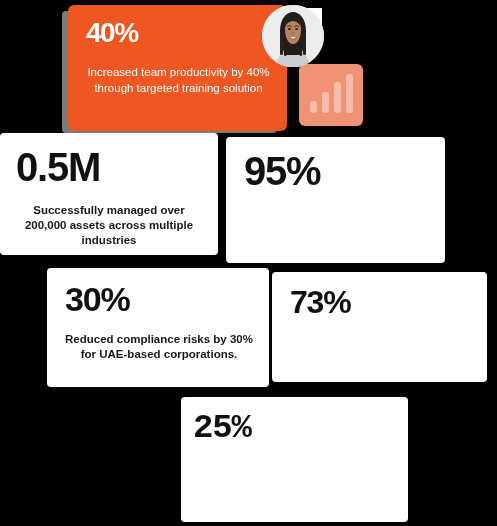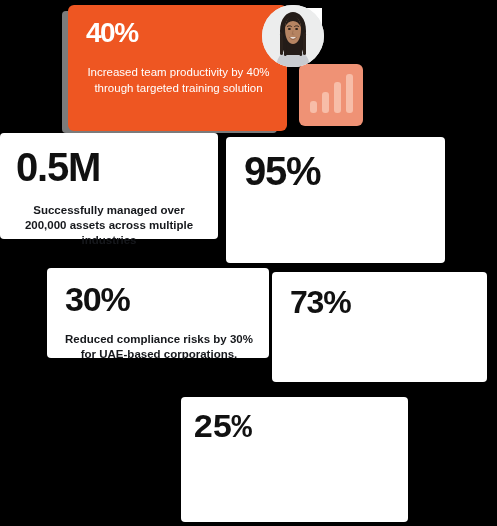--- a/index.html
+++ b/index.html
@@ -103,23 +103,23 @@
     padding-bottom:13px;
     gap:5px;
   }
   .chart-tile .bar {
     width:7px;
     background:#f7bda8;
     border-radius:3px;
   }
 
   
-  #card-05m   { left:0px;   top:133px; width:218px; height:106px; z-index:5; }
+  #card-05m   { left:0px;   top:133px; width:218px; height:122px; z-index:5; }
   #card-95    { left:226px; top:137px; width:219px; height:126px; z-index:5; }
-  #card-30    { left:47px;  top:268px; width:222px; height:90px; z-index:4; }
+  #card-30    { left:47px;  top:268px; width:222px; height:119px; z-index:4; }
   #card-20    { left:272px; top:272px; width:215px; height:110px; z-index:4; }
   #card-25    { left:181px; top:397px; width:227px; height:125px; z-index:3; }
 
   #card-05m .stat-value { font-size:40px; }
   #card-95  .stat-value { font-size:40px; }
   #card-30  .stat-value { font-size:34px; }
   #card-20  .stat-value { font-size:32px; }
   #card-25  .stat-value { font-size:34px; }
 
   #card-30 { padding-left:18px; }

